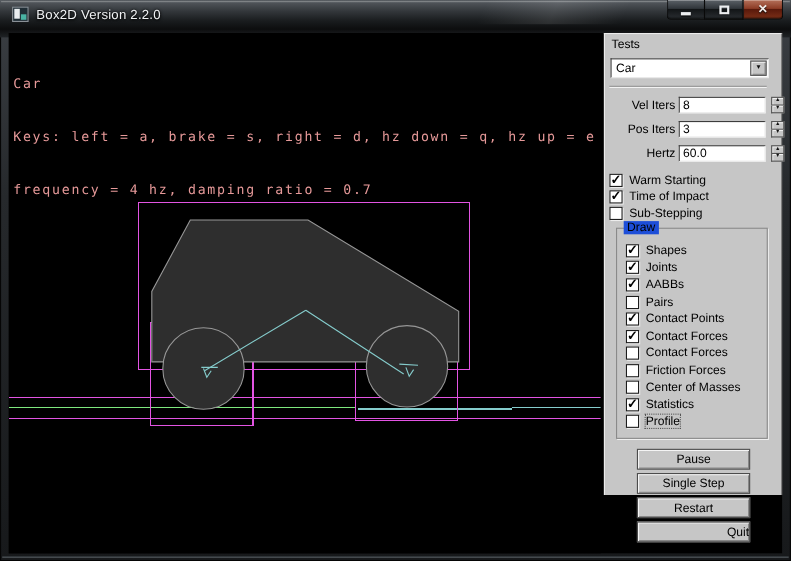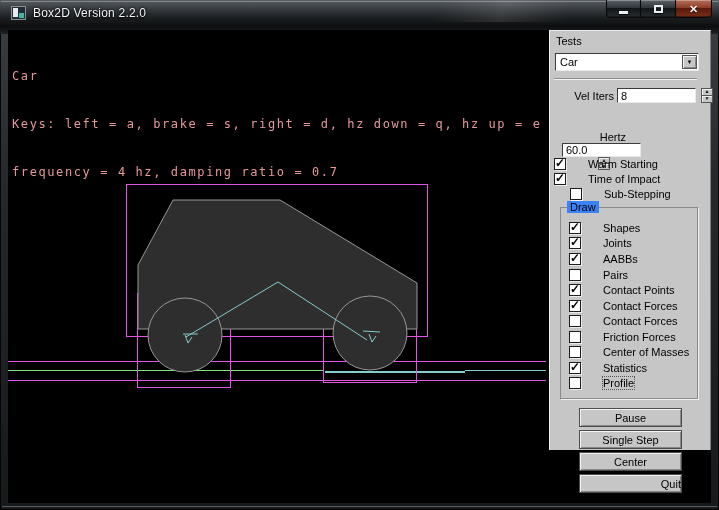--- a/index.html
+++ b/index.html
@@ -71,26 +71,26 @@
   .spin { width:12px; height:15px; margin-left:5px; display:flex; flex-direction:column; }
   .spin-btn { flex:1; background:#c6c6c6; border:1px solid #555;
     box-shadow:inset 1px 1px 0 #f0f0f0; font-size:5px; line-height:5px; text-align:center; color:#111; }
   .spin-btn + .spin-btn { border-top:none; }
 
   .cbrow { position:absolute; display:flex; align-items:center; height:13px; }
   .cb { width:12px; height:12px; background:#fff; border:1px solid #1d1d1d;
     box-shadow:1px 1px 0 #ededed; position:relative; flex:none; }
   .cb .mark { display:none; position:absolute; left:0px; top:-3px; font-size:12px; font-weight:bold; color:#000; }
   .cb.on .mark { display:block; }
-  .cbrow .lbl { margin-left:22px; white-space:nowrap; }
+  .cbrow .lbl { margin-left:6px; white-space:nowrap; }
   .lbl.focused { outline:1px dotted #555; }
 
   .groupbox { position:absolute; left:10px; top:176px; width:138px; height:192px;
     border:1px solid #8a8a8a; box-shadow:1px 1px 0 #efefef, inset 1px 1px 0 #efefef00; }
-  .group-title { position:absolute; left:6px; top:-7px; background:#3b82f6; padding:0 3px; font-size:11px; }
+  .group-title { position:absolute; left:6px; top:-7px; background:#1d4ed8; padding:0 3px; font-size:11px; }
 
   .pbtn { position:absolute; left:29px; width:103px; height:19px; background:#c6c6c6;
     border:1px solid #4c4c4c; box-shadow:inset 1px 1px 0 #f4f4f4, inset -1px -1px 0 #878787;
     font-family:"Liberation Sans", sans-serif; font-size:11px; color:#000; text-align:center; }
 </style>
 </head>
 <body>
 
 <div class="window">
 
@@ -162,42 +162,50 @@
       <div class="separator"></div>
 
       <div class="srow" style="top:56px;">
         <span class="sl">Vel Iters</span>
         <input value="8" style="">
         <span class="spin">
           <span class="spin-btn">▲</span>
           <span class="spin-btn">▼</span>
         </span>
       </div>
-      <div class="srow" style="top:100px;flex-direction:column;">
+      <div class="srow" style="top:78px;">
+        <span class="sl">Pos Iters</span>
+        <input value="3" style="">
+        <span class="spin">
+          <span class="spin-btn">▲</span>
+          <span class="spin-btn">▼</span>
+        </span>
+      </div>
+      <div class="srow" style="top:100px;">
         <span class="sl">Hertz</span>
         <input value="60.0" style="">
         <span class="spin">
           <span class="spin-btn">▲</span>
           <span class="spin-btn">▼</span>
         </span>
       </div>
 
       <div class="cbrow" style="left:4px; top:126px;">
         <span class="cb on">
             <span class="mark">✓</span>
           </span>
         <span class="lbl">Warm Starting</span>
       </div>
       <div class="cbrow" style="left:4px; top:141px;">
         <span class="cb on">
             <span class="mark">✓</span>
           </span>
         <span class="lbl">Time of Impact</span>
       </div>
-      <div class="cbrow" style="left:20px; top:156px;">
+      <div class="cbrow" style="left:4px; top:156px;">
         <span class="cb"></span>
         <span class="lbl">Sub-Stepping</span>
       </div>
 
       <div class="groupbox">
         <span class="group-title">Draw</span>
 
         <div class="cbrow" style="left:8px; top:13px;">
           <span class="cb on">
               <span class="mark">✓</span>
@@ -251,18 +259,18 @@
           <span class="lbl">Statistics</span>
         </div>
         <div class="cbrow" style="left:8px; top:168px;">
           <span class="cb"></span>
           <span class="lbl focused">Profile</span>
         </div>
       </div>
 
       <button class="pbtn" style="top:377px;">Pause</button>
       <button class="pbtn" style="top:399px;">Single Step</button>
-      <button class="pbtn" style="top:421px;">Center</button>
+      <button class="pbtn" style="top:421px;">Restart</button>
       <button class="pbtn" style="top:443px;text-align:right;">Quit</button>
 
     </div>
   </div>
 </div>
 
 </body></html>

